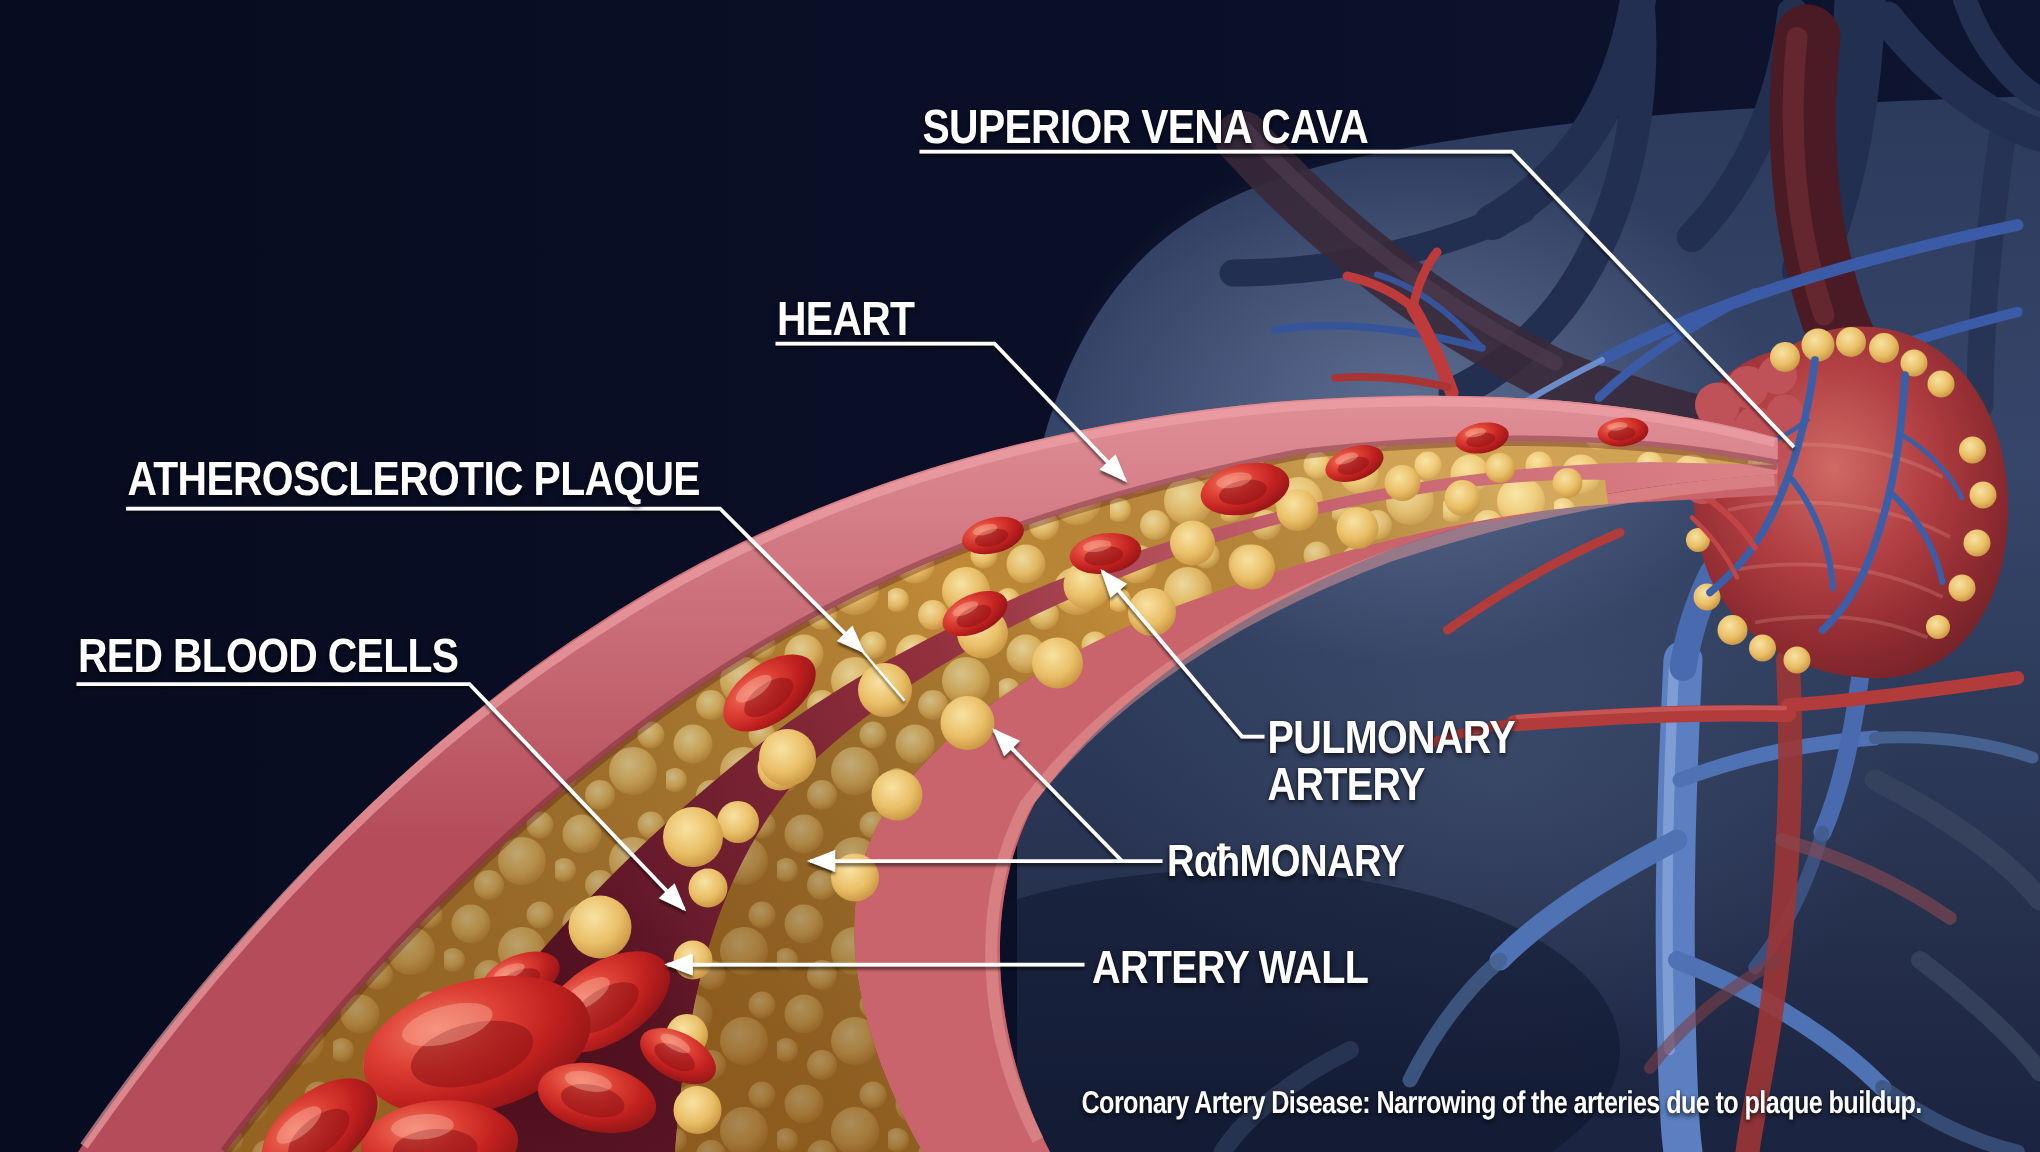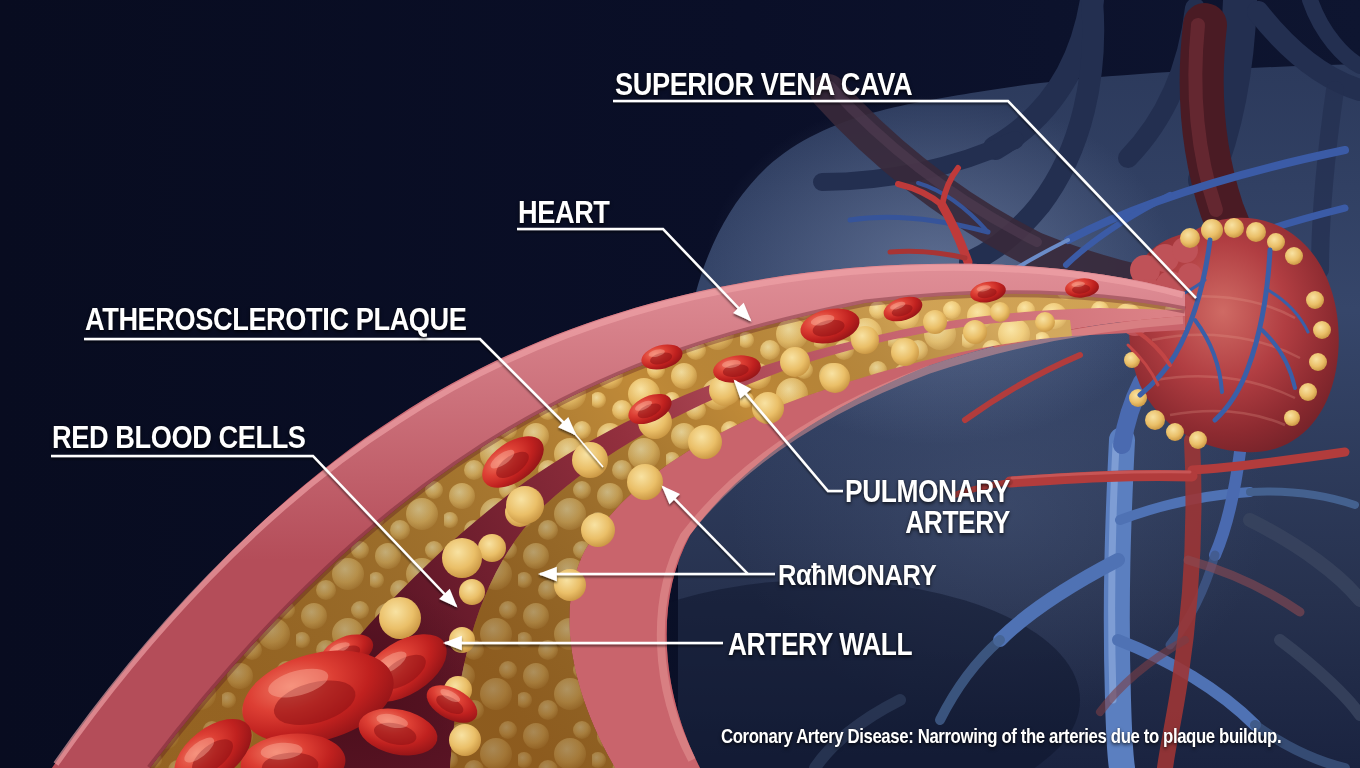--- a/index.html
+++ b/index.html
@@ -1,17 +1,17 @@
 <!DOCTYPE html>
 <html><head>
 <meta charset="utf-8">
 <style>
   html,body{margin:0;padding:0;background:#000;}
   .stage{position:relative;width:1360px;height:768px;overflow:hidden;
-         font-family:"Liberation Sans","DejaVu Sans",sans-serif;background:#0a0e24;text-align:right;}
+         font-family:"Liberation Sans","DejaVu Sans",sans-serif;background:#0a0e24;}
   .stage svg{position:absolute;left:0;top:0;}
   .labels{position:absolute;left:0;top:0;width:1360px;height:768px;pointer-events:none;}
   .lbl{position:absolute;color:#fff;font-weight:bold;letter-spacing:-0.5px;
        transform:scaleX(.85);transform-origin:left top;white-space:nowrap;
        text-shadow:0 2px 4px rgba(0,0,0,.65),0 0 2px rgba(0,0,0,.4);}
   .lbl span{display:block;}
   .cap{font-size:21px;transform:scaleX(.8);}
 </style>
 </head>
 <body>

